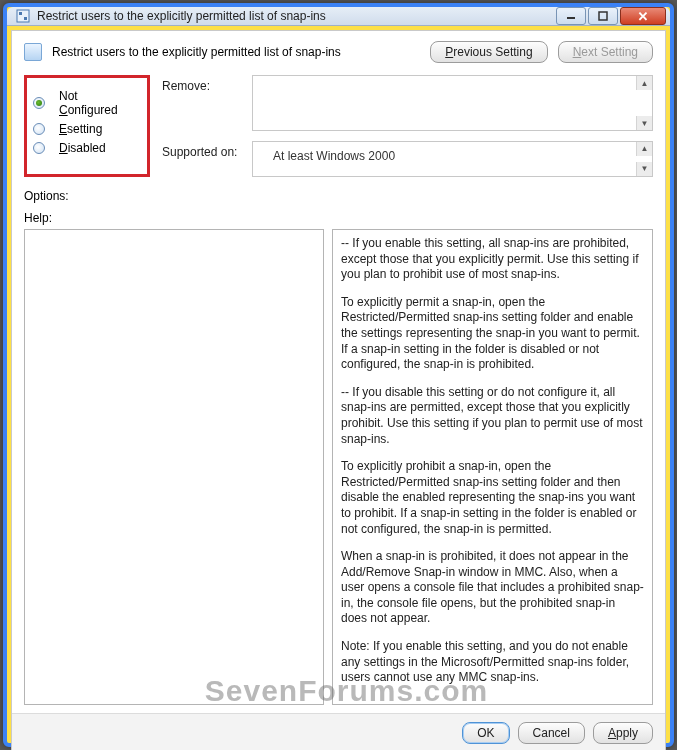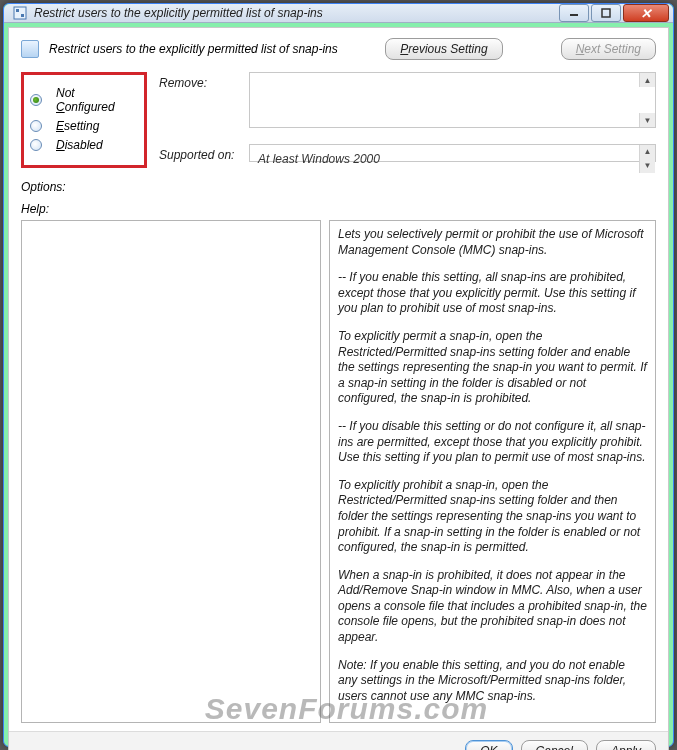--- a/index.html
+++ b/index.html
@@ -10,27 +10,26 @@
     background: #5a5a5a;
     width: 677px;
     height: 750px;
     overflow: hidden;
     position: relative;
   }
   .window {
     position: absolute;
     left: 3px; top: 3px;
     width: 671px; height: 744px;
-    background: #86efac;
-    border: 1px solid #3b82f6;
+    background: #fde047;
+    border: 4px solid #3b82f6;
     border-radius: 6px;
     box-shadow: 0 0 8px rgba(0,0,0,.5);
     display: flex;
     flex-direction: column;
-    font-style: italic;
   }
   .titlebar {
     height: 28px;
     background: linear-gradient(#e6eef7,#d0dcec);
     border-bottom: 1px solid #a0b0c6;
     border-radius: 6px 6px 0 0;
     display: flex;
     align-items: center;
     padding: 0 4px 0 8px;
   }
@@ -91,21 +90,21 @@
   .btn {
     height: 22px;
     padding: 0 14px;
     border: 1px solid #9c9c9c;
     border-radius: 8px;
     background: linear-gradient(#fdfdfd,#e2e2e2);
     font-size: 12px;
     display: inline-flex; align-items: center; justify-content: center;
     color: #222;
   }
-  .btn.disabled { color: #9a9a9a; margin-left: 48px; }
+  .btn.disabled { color: #9a9a9a; }
   .btn.default { border-color: #4f93d6; box-shadow: 0 0 0 1px #a8cdf2 inset; }
   .und { text-decoration: underline; }
 
   .section1 {
     display: flex;
     padding: 6px 12px 4px 12px;
     gap: 12px;
   }
   .radios {
     border: 3px solid #d2252b;
@@ -157,23 +156,23 @@
   .spinbtn {
     height: 14px;
     border-left: 1px solid #d4d4d4;
     background: #ececec;
     display: flex; align-items: center; justify-content: center;
     font-size: 8px; color: #555;
   }
   .supbox {
     border: 1px solid #c8c8c8;
     background: #fff;
-    height: 18px;
+    height: 36px;
     line-height: 28px;
-    padding: 0 8px;
+    padding: 0 20px;
     position: relative;
     color: #333;
   }
 
   .paneLabels {
     display: flex;
     padding: 8px 12px 4px 12px;
     gap: 8px;
     flex-direction: column;
   }
@@ -301,25 +300,24 @@
     </div>
 
     <div class="paneLabels">
       <div class="l1">Options:</div>
       <div>Help:</div>
     </div>
 
     <div class="panes">
       <div class="pane options"></div>
       <div class="pane help">
-        <p>Lets you selectively permit or prohibit the use of Microsoft Management Console (MMC) snap-ins.</p>
         <p>--  If you enable this setting, all snap-ins are prohibited, except those that you explicitly permit. Use this setting if you plan to prohibit use of most snap-ins.</p>
         <p>    To explicitly permit a snap-in, open the Restricted/Permitted snap-ins setting folder and enable the settings representing the snap-in you want to permit. If a snap-in setting in the folder is disabled or not configured, the snap-in is prohibited.</p>
         <p>--  If you disable this setting or do not configure it, all snap-ins are permitted, except those that you explicitly prohibit. Use this setting if you plan to permit use of most snap-ins.</p>
-        <p>    To explicitly prohibit a snap-in, open the Restricted/Permitted snap-ins setting folder and then folder the settings representing the snap-ins you want to prohibit. If a snap-in setting in the folder is enabled or not configured, the snap-in is permitted.</p>
+        <p>    To explicitly prohibit a snap-in, open the Restricted/Permitted snap-ins setting folder and then disable the enabled representing the snap-ins you want to prohibit. If a snap-in setting in the folder is enabled or not configured, the snap-in is permitted.</p>
         <p>When a snap-in is prohibited, it does not appear in the Add/Remove Snap-in window in MMC. Also, when a user opens a console file that includes a prohibited snap-in, the console file opens, but the prohibited snap-in does not appear.</p>
         <p>Note: If you enable this setting, and you do not enable any settings in the Microsoft/Permitted snap-ins folder, users cannot use any MMC snap-ins.</p>
       </div>
     </div>
 
     <div class="footer">
       <div class="btn default">OK</div>
       <div class="btn">Cancel</div>
       <div class="btn">
           <span><span class="und">A</span><span>pply</span></span>

